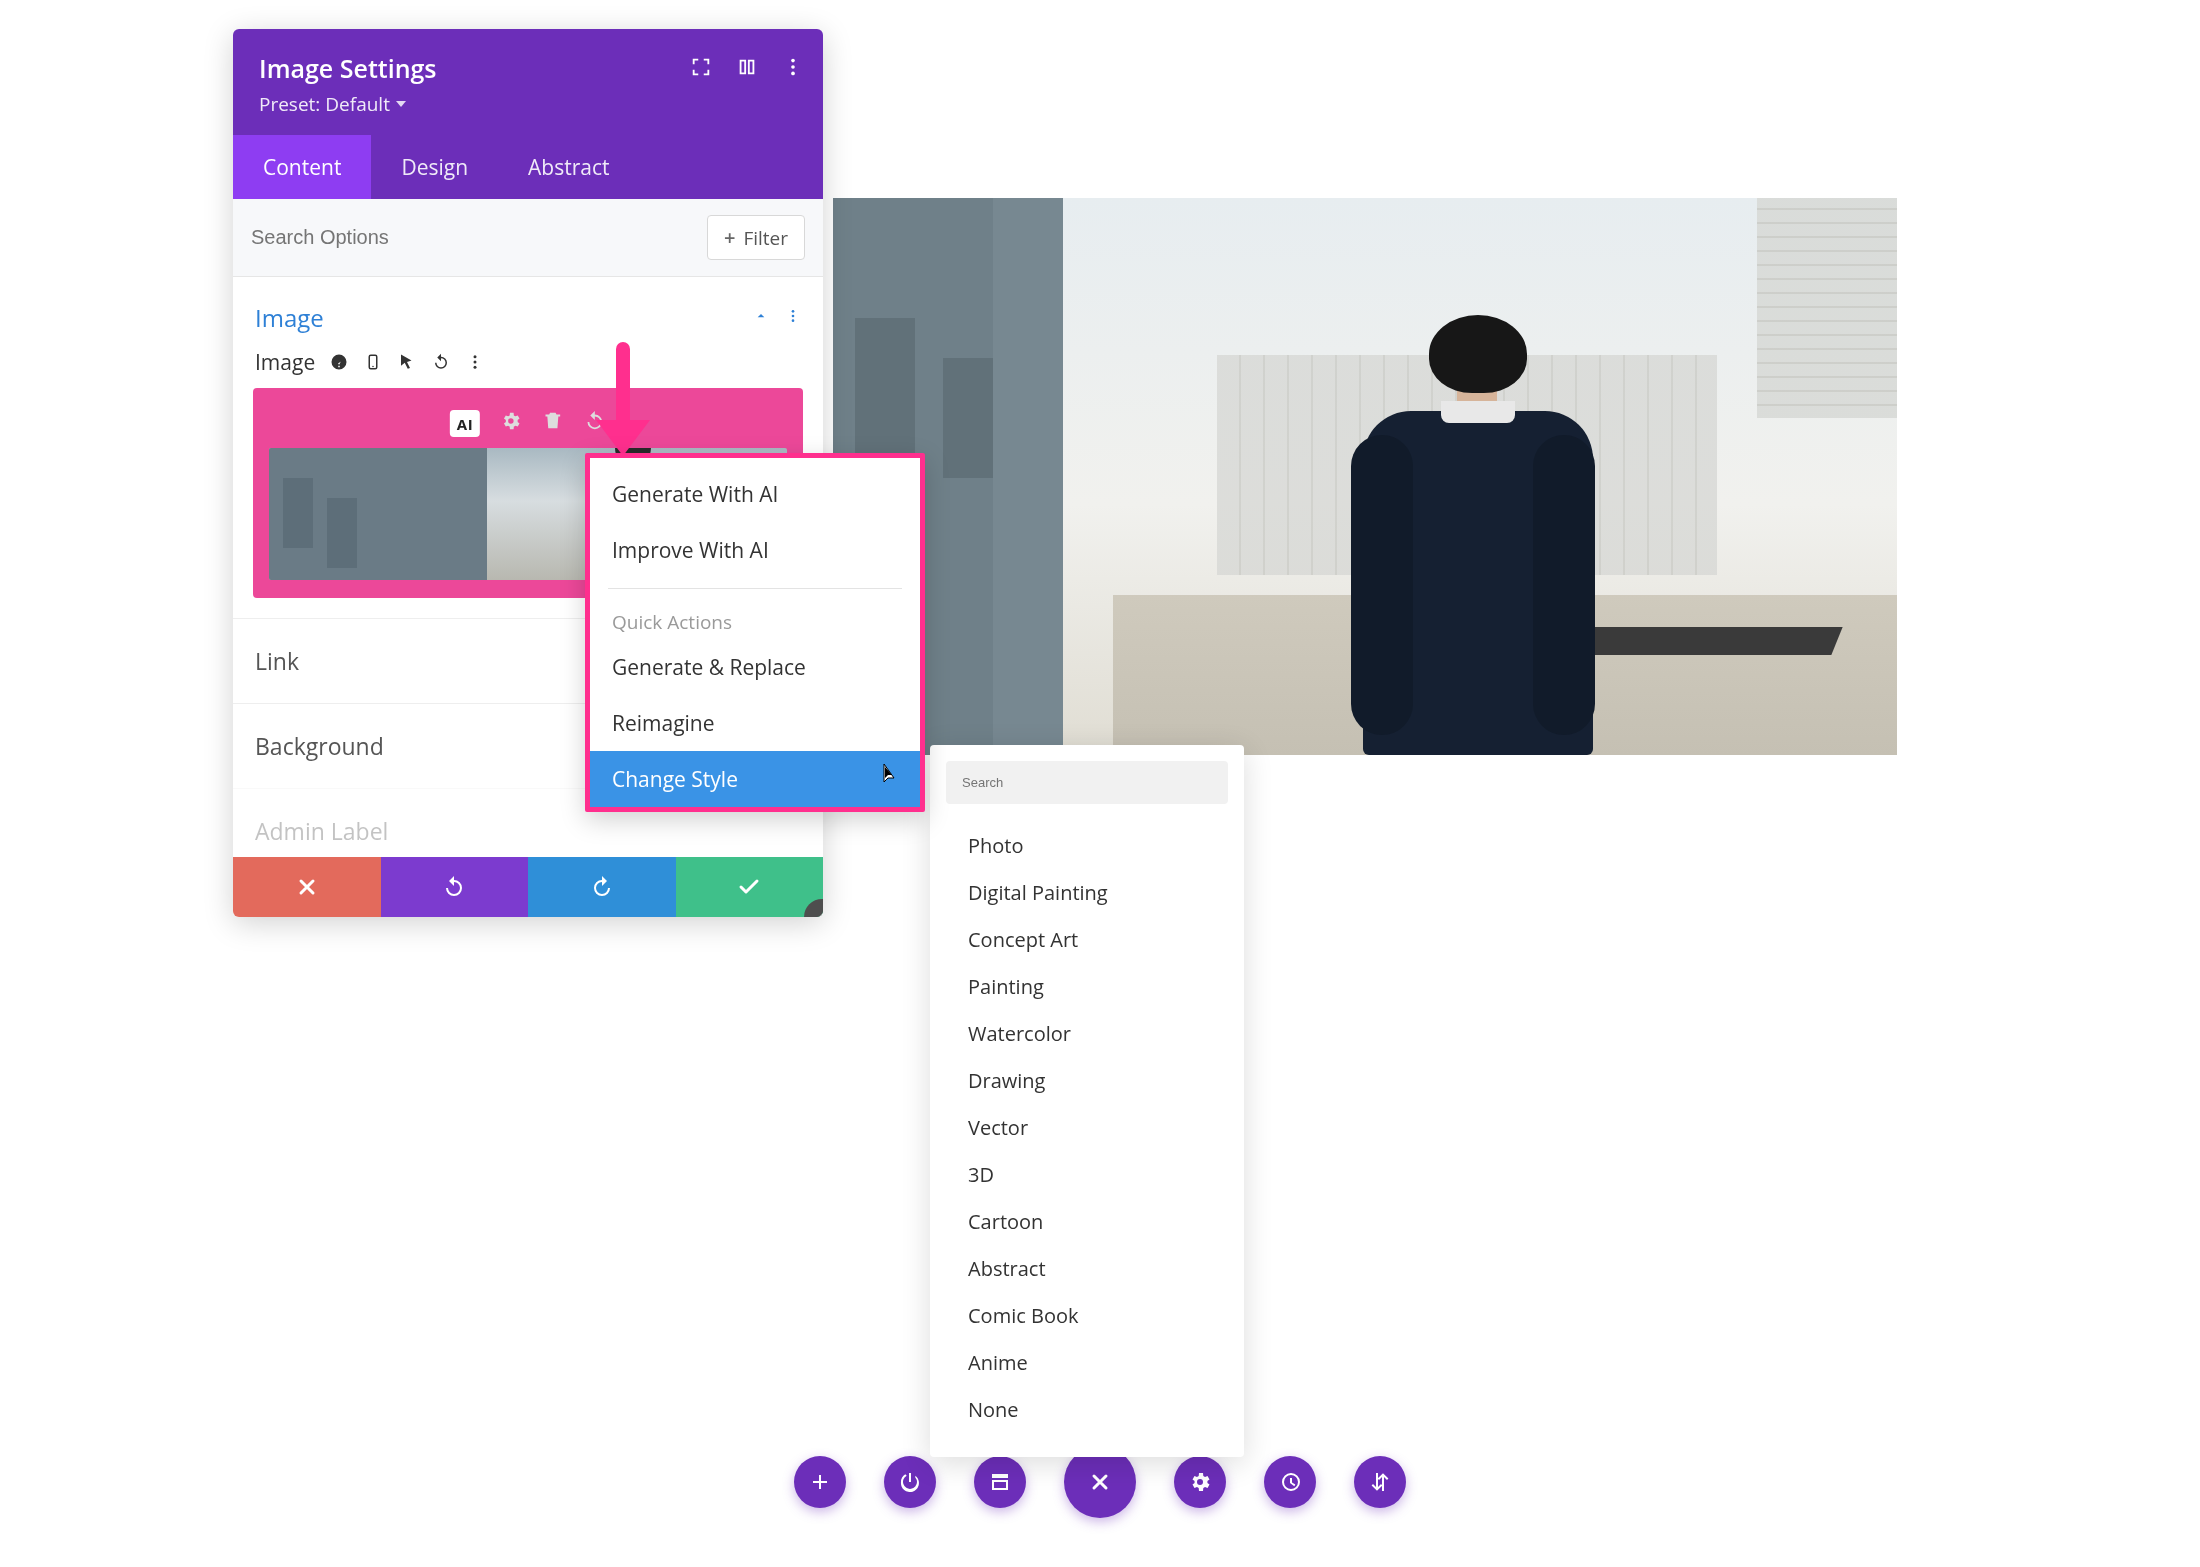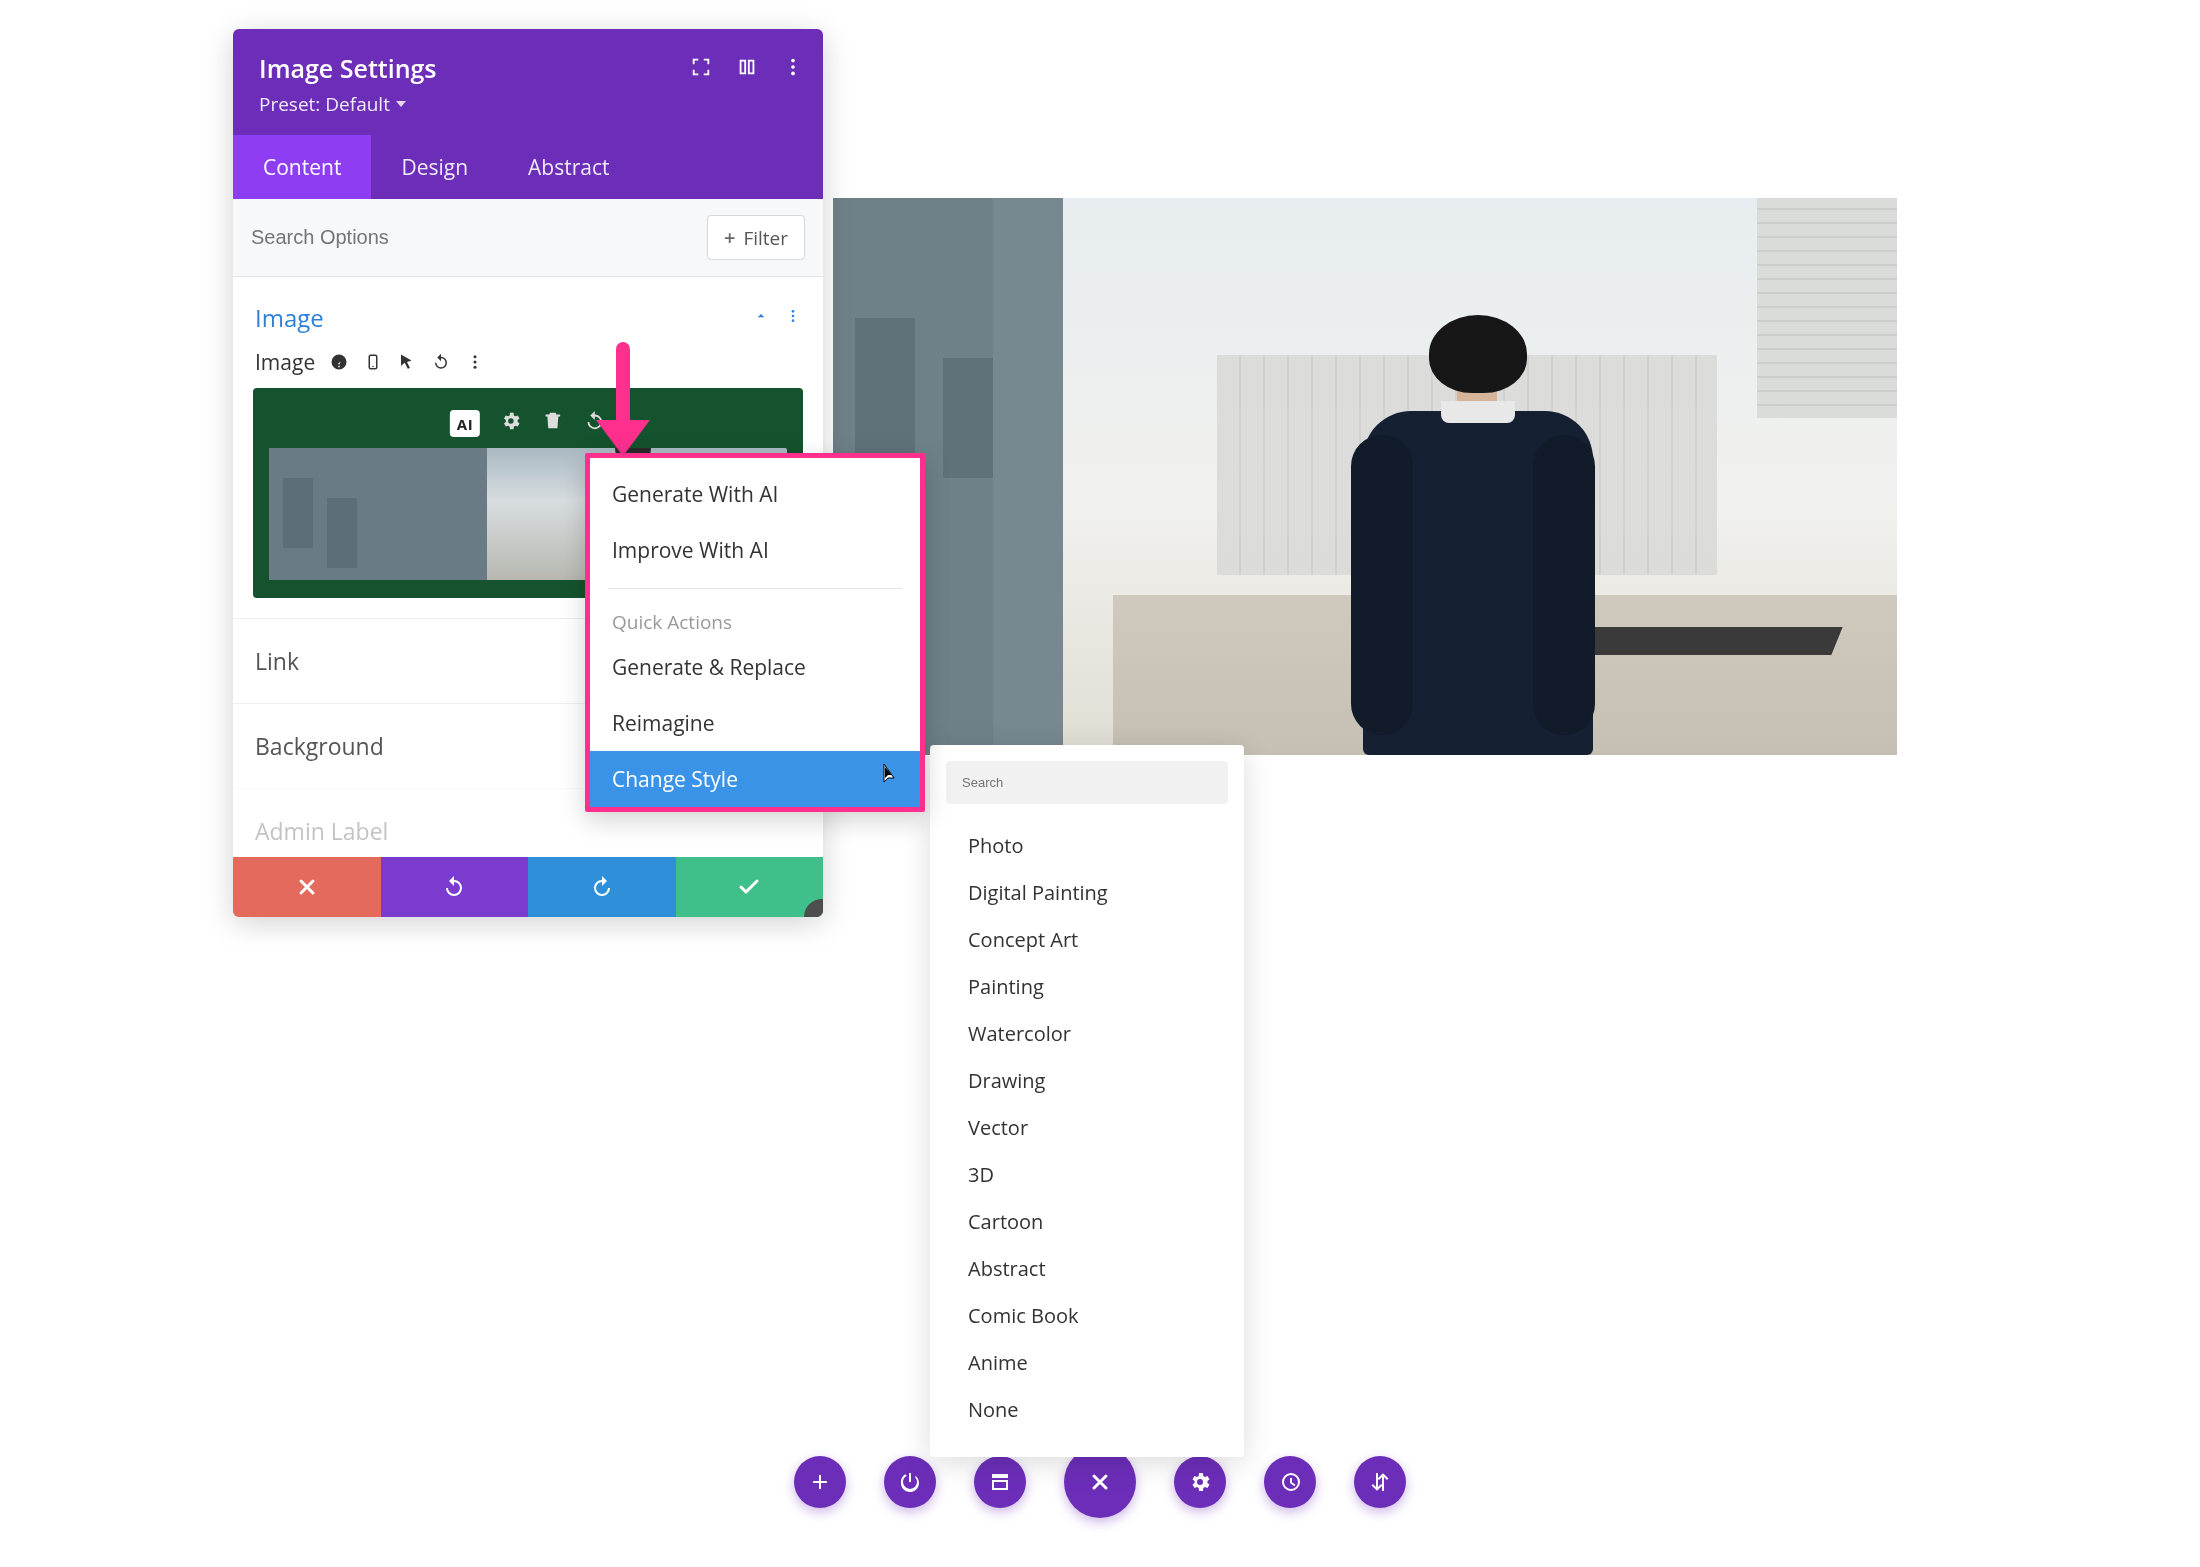--- a/index.html
+++ b/index.html
@@ -91,21 +91,21 @@
 
   .image-label-row {
     display: flex; align-items: center; gap: 14px;
     padding: 4px 22px 12px 22px; color: #333;
   }
   .image-label-text { font-size: 21px; font-weight: 500; }
   .tiny-icon { width: 20px; height: 20px; display: flex; align-items: center; justify-content: center; color: #333; }
   .tiny-icon svg { width: 18px; height: 18px; fill: currentColor; }
 
   .image-preview-wrap {
-    margin: 0 20px 20px 20px; background: #14532d; border-radius: 4px;
+    margin: 0 20px 20px 20px; background: #ec4899; border-radius: 4px;
     height: 210px; position: relative; overflow: hidden;
   }
   .image-bar {
     position: absolute; top: 22px; left: 50%; transform: translateX(-50%);
     display: flex; gap: 20px; align-items: center;
     background: rgba(0,0,0,0);
   }
   .ai-badge {
     background: #fff; color: #222; border-radius: 4px;
     font-size: 15px; font-weight: 700; padding: 4px 7px 3px 7px;

